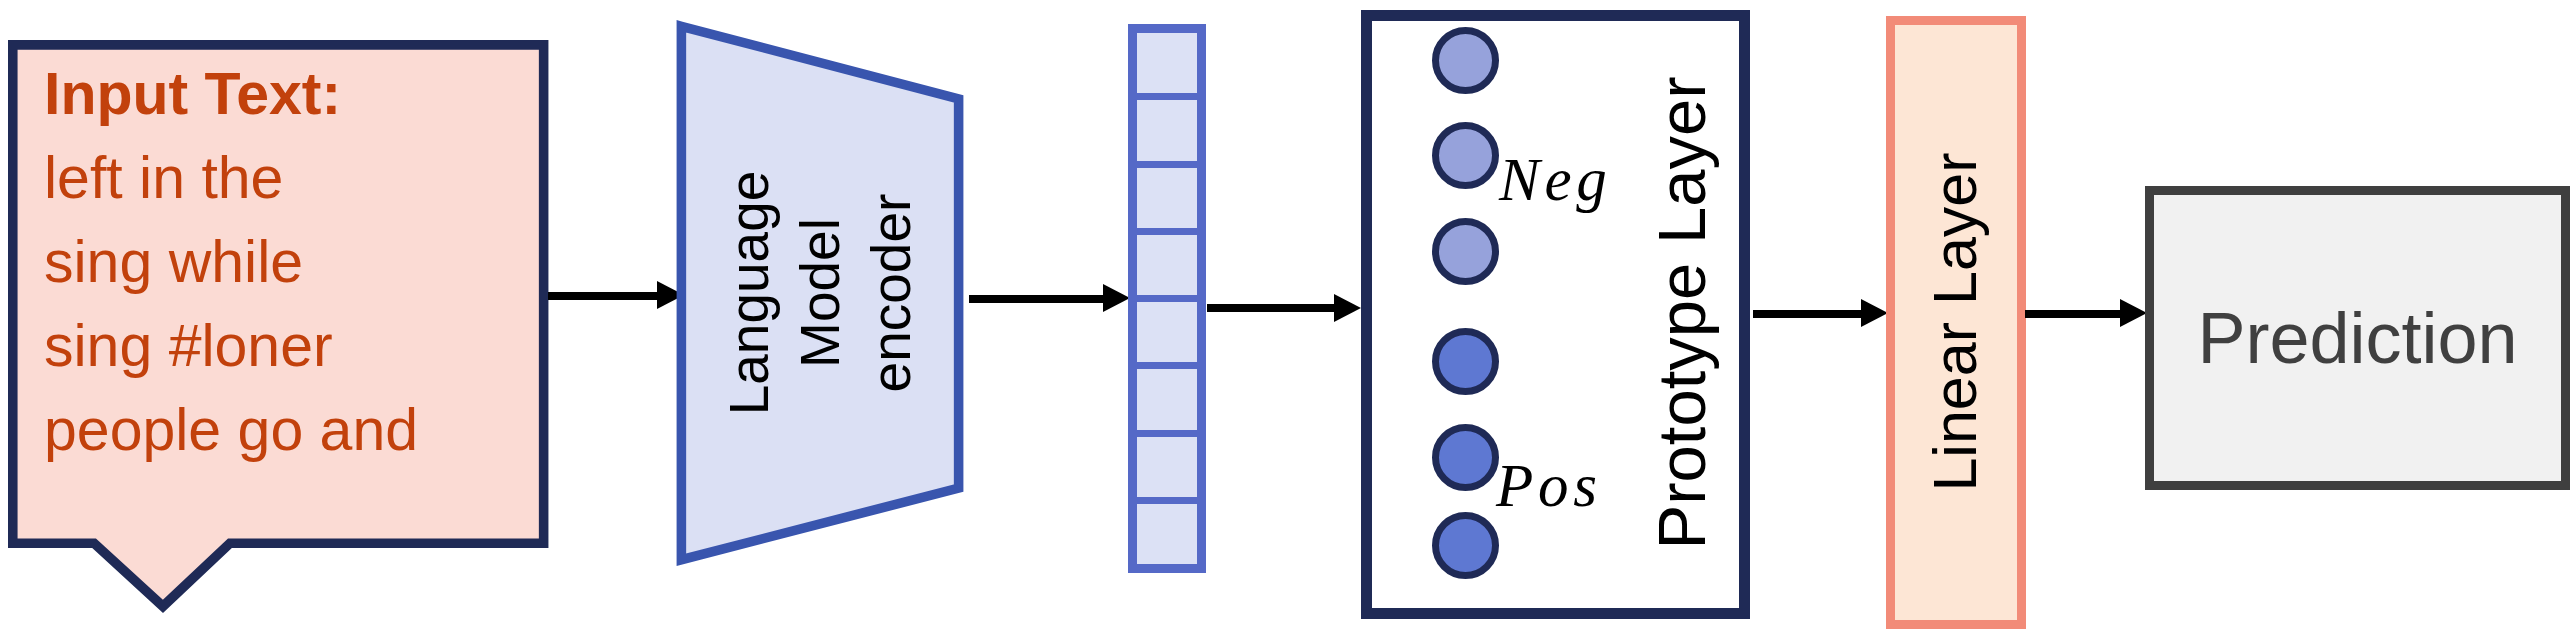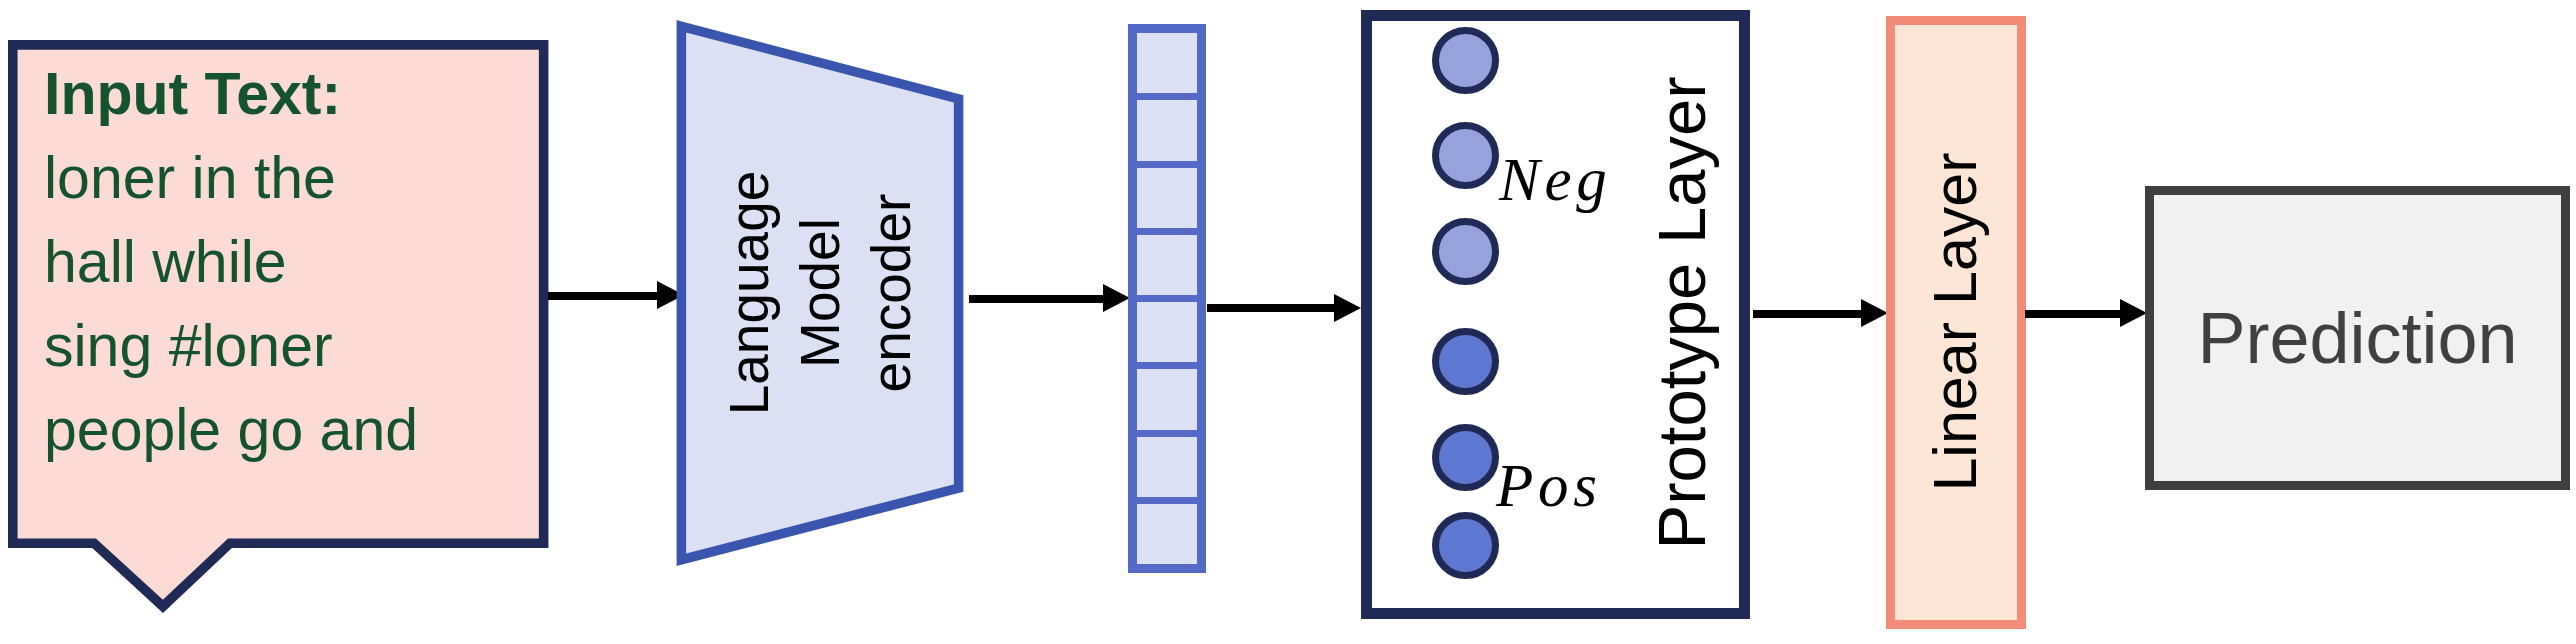--- a/index.html
+++ b/index.html
@@ -4,21 +4,21 @@
 <style>
   html,body{margin:0;padding:0;background:#ffffff;}
   #canvas{
     position:relative;width:2576px;height:644px;background:#ffffff;overflow:hidden;
     font-family:"Liberation Sans", sans-serif;color:#0a0a0a;
   }
   .abs{position:absolute;}
   svg{display:block;}
 
   
-  #bubble-text{left:44px;top:52px;width:478px;font-size:59px;line-height:84px;color:#14532d;}
+  #bubble-text{left:44px;top:52px;width:478px;font-size:59px;line-height:84px;color:#c2410c;}
   #bubble-text .title{font-weight:bold;}
 
   
   .vlabel{
     position:absolute;display:flex;align-items:center;justify-content:center;
     text-align:center;transform:rotate(-90deg);color:#000;
   }
   #encoder-label{left:562px;top:183px;width:516px;height:220px;font-size:55px;line-height:71px;}
   #prototype-label{left:1384px;top:275px;width:593px;height:76px;font-size:67px;}
   #linear-label{left:1649px;top:284px;width:612px;height:76px;font-size:61px;}
@@ -73,22 +73,22 @@
 </head>
 <body>
 
 <div id="canvas">
 
   <svg class="abs" style="left:7.6px;top:40px;" width="550" height="576" viewBox="0 0 575 602">
     <path d="M5 5 H560 V526 H232 L162 592 L90 526 H5 Z" fill="#FBDBD4" stroke="#1F2A56" stroke-width="10" stroke-linejoin="miter"></path>
   </svg>
   <div class="abs" id="bubble-text">
     <div class="title">Input Text:</div>
-    <div>loner in the</div>
-    <div>hall while</div>
+    <div>left in the</div>
+    <div>sing while</div>
     <div>sing #loner</div>
     <div>people go and</div>
   </div>
 
   <div class="abs">
     <div class="arrow-line" style="left:548px;top:292px;width:109px;"></div>
     <div class="arrow-head" style="left:657px;top:281px;"></div>
   </div>
 
   <svg class="abs" style="left:667px;top:9.6px;" width="306" height="566" viewBox="0 0 320 592">

